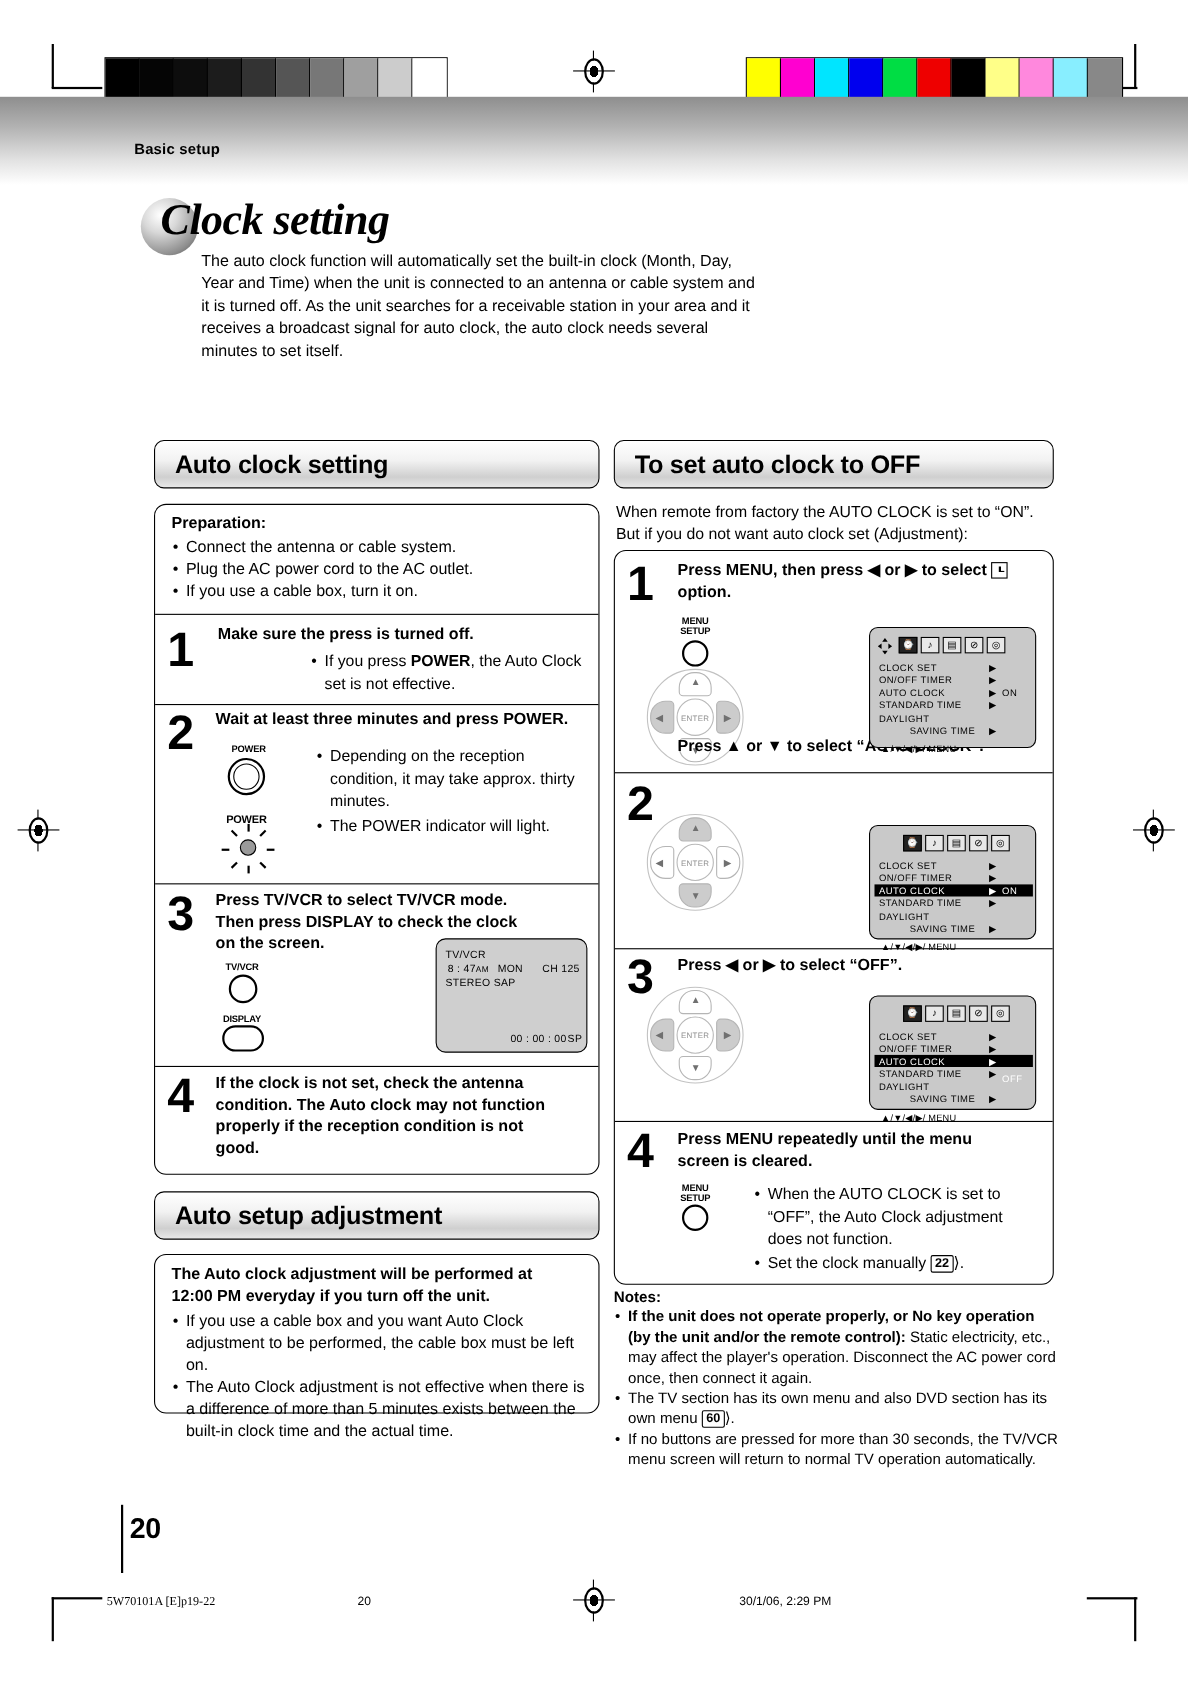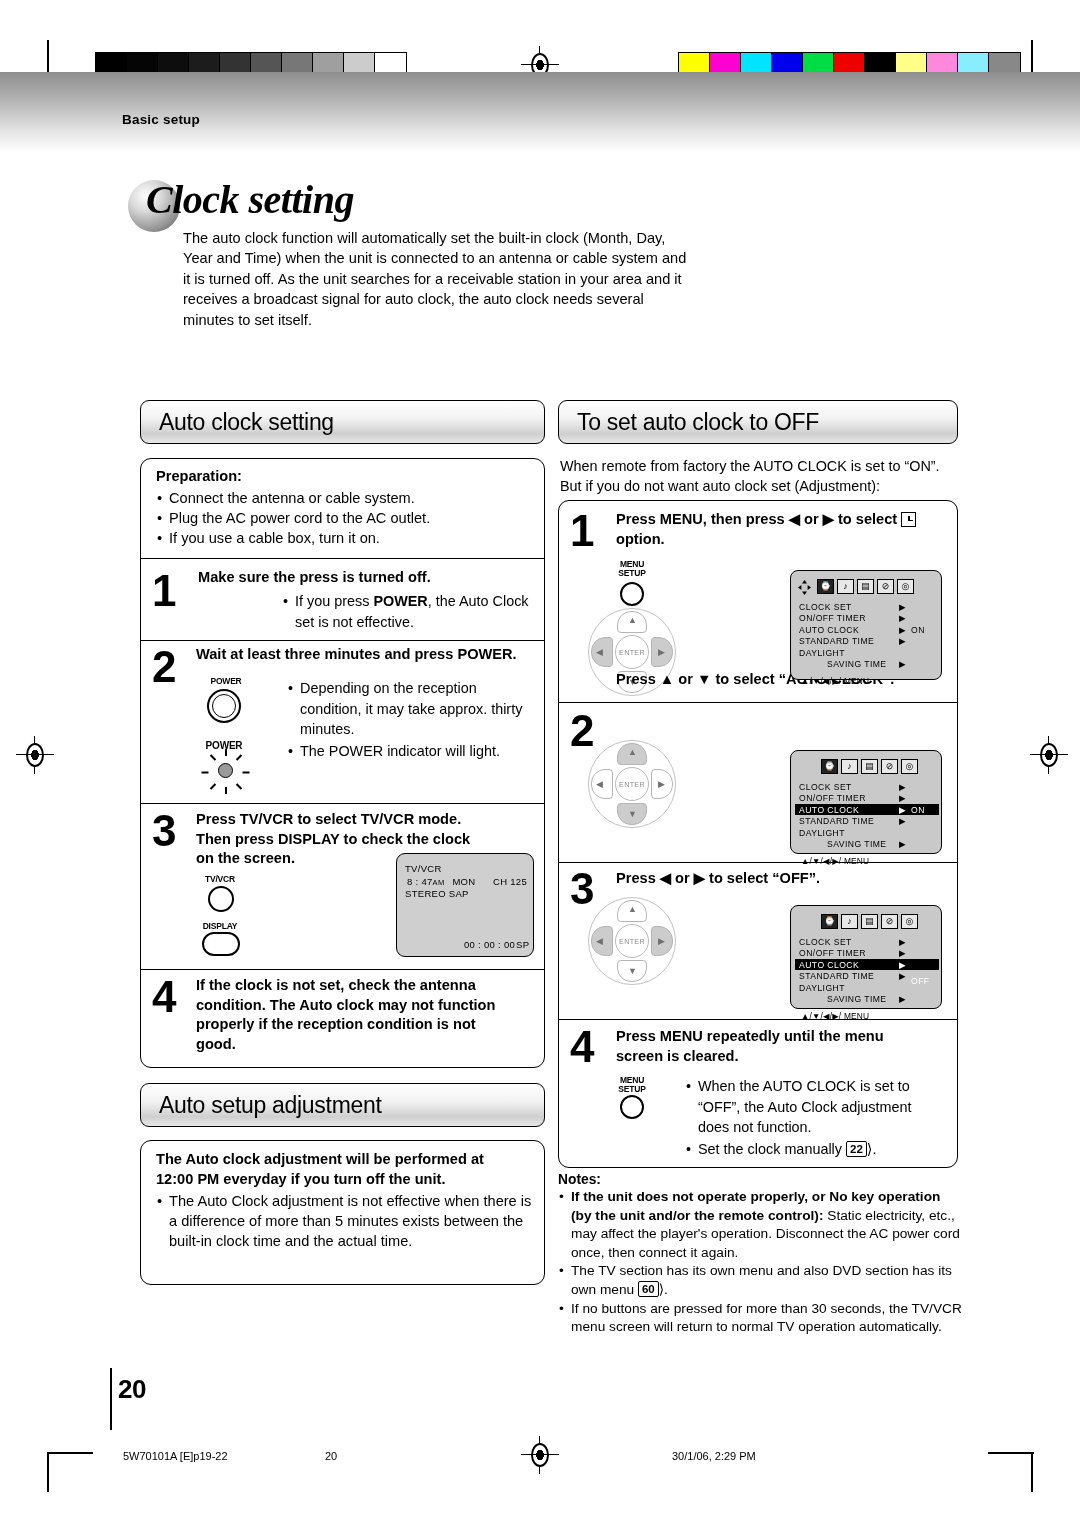--- a/index.html
+++ b/index.html
@@ -27,21 +27,21 @@
       radial-gradient(ellipse at center, #000 0 38%, #fff 38% 100%);
   }
 
   
   .bars { position:absolute; display:flex; border:1px solid #000; }
   .bars div { width:31px; height:38px; border-right:1px solid #000; }
   .bars div:last-child { border-right:none; }
 
   
   .headband {
-    position:absolute; left:0; top:72px; width:1080px; height:80px;
+    position:absolute; left:0; top:88px; width:1080px; height:80px;
     background:linear-gradient(to bottom,#8e8e8e 0%,#b3b3b3 35%,#e2e2e2 72%,#ffffff 100%);
   }
   .headband .chapter {
     position:absolute; left:122px; top:40px;
     font-size:13.5px; font-weight:bold; letter-spacing:.2px;
   }
 
   
   .title-wrap { position:absolute; left:128px; top:176px; }
   .title-ball {
@@ -57,21 +57,21 @@
     font-size:14.6px; line-height:20.4px;
   }
 
   
   .pill {
     position:absolute; height:44px; border:1.6px solid #000; border-radius:9px;
     background:linear-gradient(to bottom,#ffffff 0%,#f2f2f2 42%,#cfcfcf 78%,#e8e8e8 100%);
     display:flex; align-items:center;
   }
   .pill span {
-    padding-left:18px; font-size:23px; font-weight:normal; letter-spacing:-0.3px;
+    padding-left:18px; font-size:23px; font-weight:bold; letter-spacing:-0.3px;
   }
 
   
   .box {
     position:absolute; border:1.6px solid #000; border-radius:11px; background:#fff;
   }
   .hr { position:absolute; height:1.4px; background:#000; }
 
   .prep-title { font-size:14.6px; font-weight:bold; }
   .bul { position:relative; padding-left:13px; font-size:14.6px; line-height:20px; }
@@ -306,20 +306,21 @@
 <div class="pill" style="left:140px;top:1083px;width:405px;">
   <span>Auto setup adjustment</span>
 </div>
 <div class="box" style="left:140px;top:1140px;width:405px;height:145px;"></div>
 <div style="position:absolute;left:156px;top:1150px;width:378px;">
   <div style="font-size:14.6px;font-weight:bold;line-height:19.5px;">
     <div>The Auto clock adjustment will be performed at</div>
     <div>12:00 PM everyday if you turn off the unit.</div>
   </div>
   <div style="margin-top:2px;">
+    <div class="bul">If you use a cable box and you want Auto Clock adjustment to be performed, the cable box must be left on.</div>
     <div class="bul" style="margin-top:0px;">The Auto Clock adjustment is not effective when there is a difference of more than 5 minutes exists between the built-in clock time and the actual time.</div>
   </div>
 </div>
 
 <div class="pill" style="left:558px;top:400px;width:400px;">
   <span>To set auto clock to OFF</span>
 </div>
 <div style="position:absolute;left:560px;top:456px;width:400px;font-size:14.4px;line-height:20px;">
   <div>When remote from factory the AUTO CLOCK is set to “ON”.</div>
   <div>But if you do not want auto clock set (Adjustment):</div>
@@ -518,15 +519,15 @@
     <span>The TV section has its own menu and also DVD section has its own menu </span><span class="pgref">60</span><span>⟩.</span>
   </div>
   <div style="position:relative;padding-left:13px;font-size:13.7px;line-height:18.6px;">
     <span style="position:absolute;left:1px;top:0;">•</span>
     <span>If no buttons are pressed for more than 30 seconds, the TV/VCR menu screen will return to normal TV operation automatically.</span>
   </div>
 </div>
 
 <div class="pgbar"></div>
 <div class="pgnum">20</div>
-<div class="foot" style="left:123px;">5W70101A [E]p19-22</div>
+<div class="foot" style="left:97px;font-family:Liberation Serif, serif;">5W70101A [E]p19-22</div>
 <div class="foot" style="left:325px;">20</div>
 <div class="foot" style="left:672px;">30/1/06, 2:29 PM</div>
 
 </body></html>

